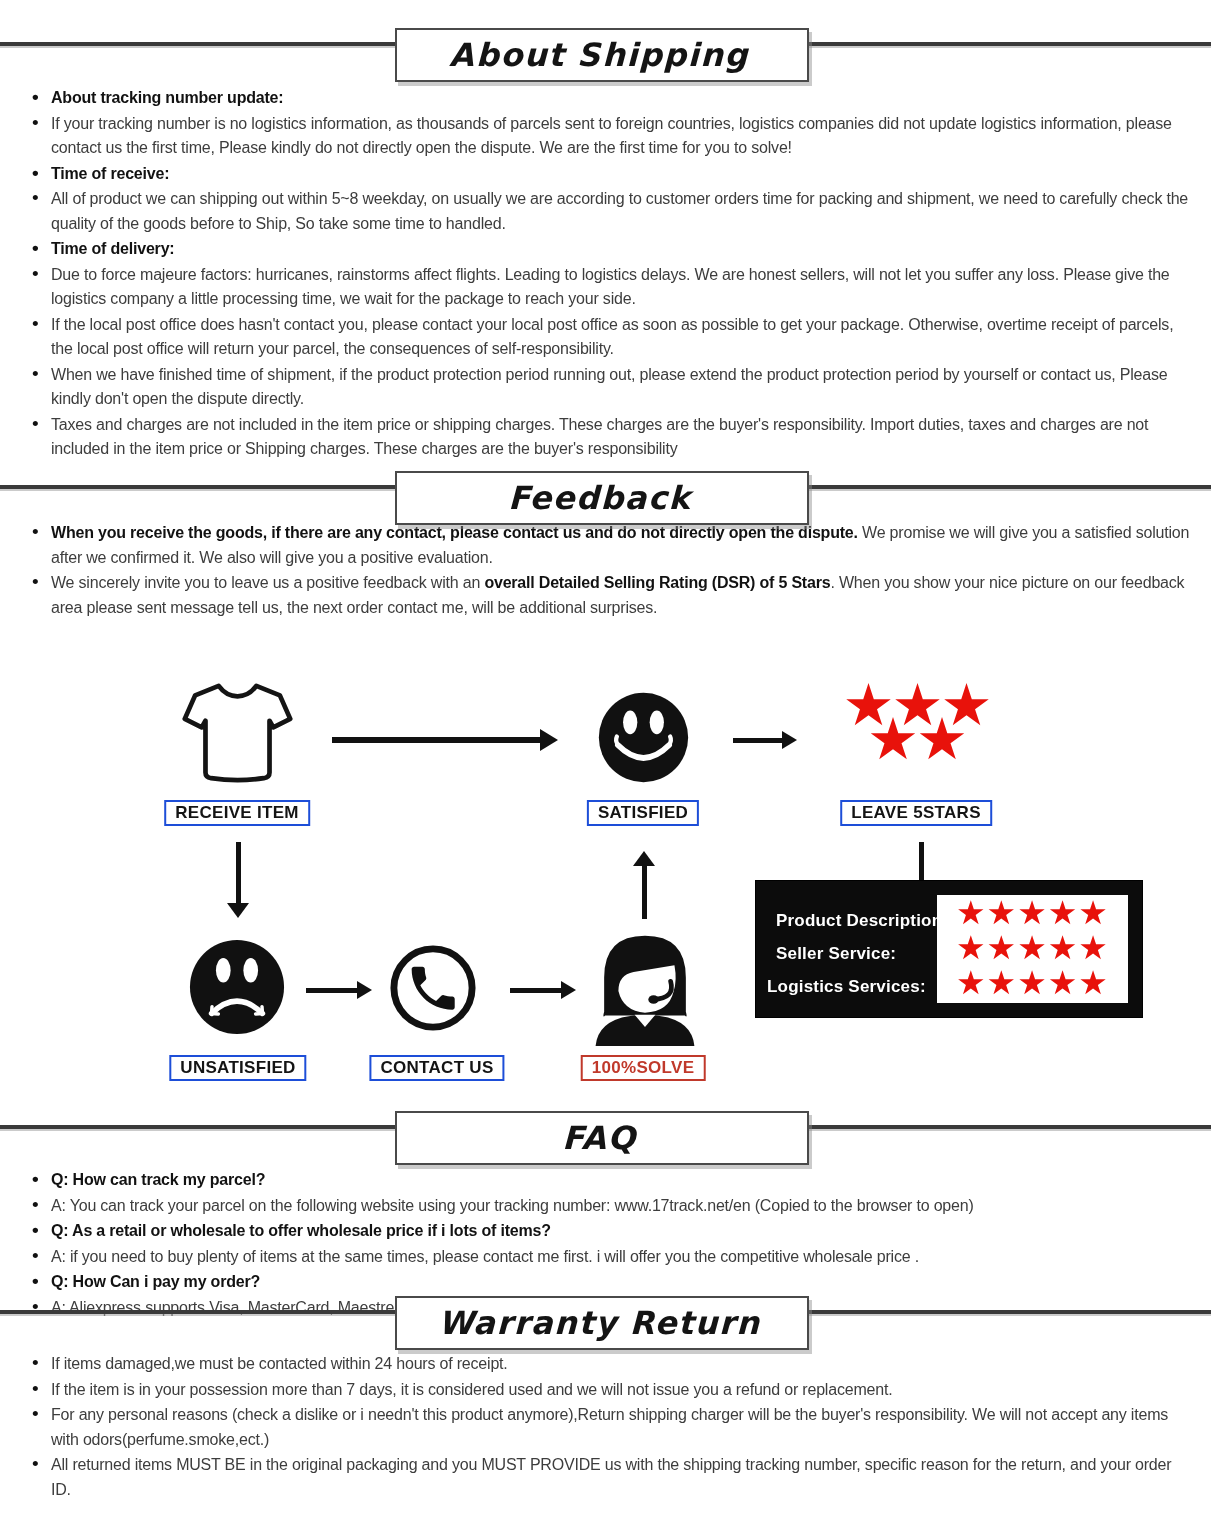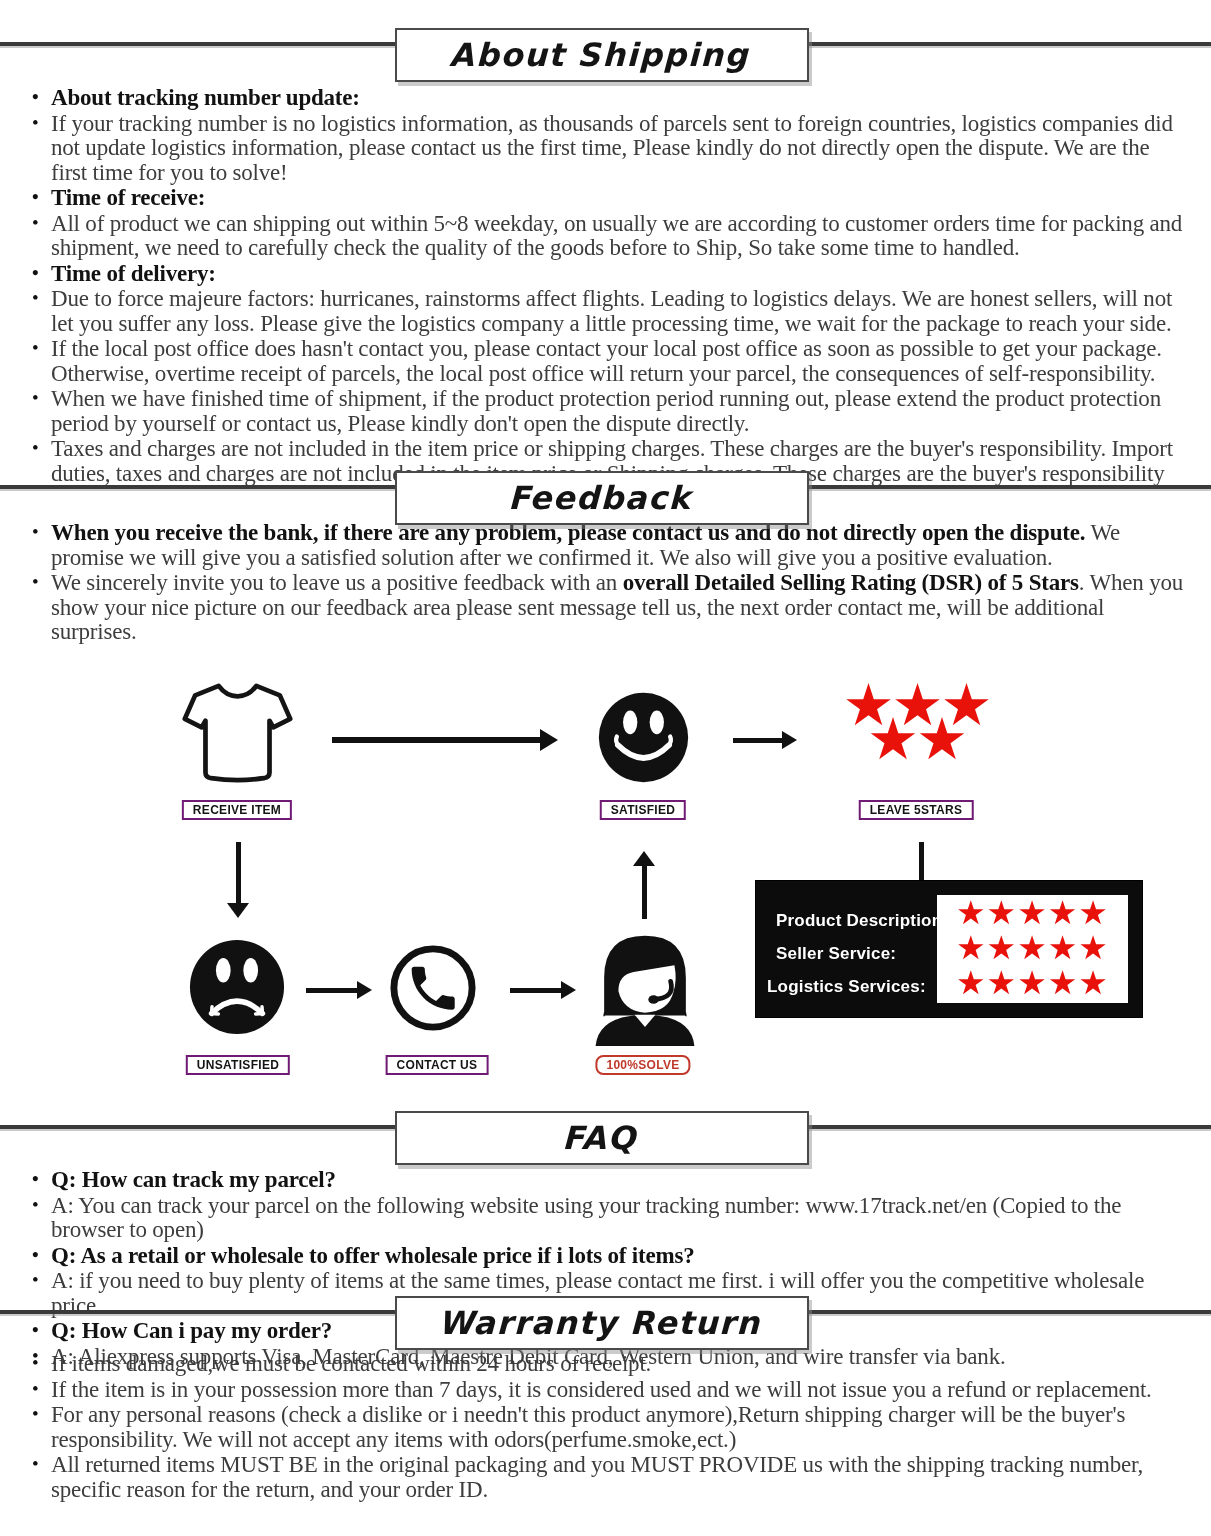--- a/index.html
+++ b/index.html
@@ -11,34 +11,34 @@
            box-shadow:0 2px 0 rgba(160,160,160,.55);}
   .banner{position:absolute;left:395px;width:410px;height:50px;background:#fff;
           border:2px solid #4a4a4a;box-shadow:3px 4px 0 rgba(140,140,140,.45);
           display:flex;align-items:center;justify-content:center;z-index:2;}
   .banner span{font-family:"DejaVu Sans",sans-serif;font-style:italic;font-weight:700;
                font-size:32px;color:#141414;letter-spacing:1.5px;transform:skewX(-4deg);}
 
   
   .textblock{position:absolute;left:30px;width:1160px;}
   .textblock ul{margin:0;padding:0;list-style:none;}
-  .textblock li{position:relative;padding-left:21px;font-size:23px;line-height:24.5px;
-                letter-spacing:-0.2px;margin-bottom:1px;font-family:Liberation Serif, serif;}
+  .textblock li{position:relative;padding-left:21px;font-size:16px;line-height:24.5px;
+                letter-spacing:-0.2px;margin-bottom:1px;}
   .textblock li::before{content:"\2022";position:absolute;left:2px;top:-1px;
                         font-size:19px;color:#111;}
   .textblock li.b{font-weight:700;color:#121212;}
   .textblock .bold{font-weight:700;color:#121212;}
 
   
   .diagram{position:absolute;left:0;top:630px;width:1211px;height:470px;}
   .abs{position:absolute;}
   .flowlabel{position:absolute;transform:translateX(-50%);white-space:nowrap;
-             border:2px solid #701a75;background:#fff;padding:1px 9px;
-             font-weight:700;font-size:12px;color:#141414;letter-spacing:.3px;}
-  .flowlabel.red{color:#c0392b;border-color:#c0392b;border-radius:8px;}
+             border:2px solid #1d4ed8;background:#fff;padding:1px 9px;
+             font-weight:700;font-size:17px;color:#141414;letter-spacing:.3px;}
+  .flowlabel.red{color:#c0392b;border-color:#c0392b;}
 
   .stars-cluster{position:absolute;width:170px;text-align:center;line-height:1;}
   .stars-cluster .row{font-size:58px;color:#e8120b;letter-spacing:-3px;}
   .stars-cluster .row2{margin-top:-24px;}
 
   .rating-box{position:absolute;background:#0c0c0c;border:1px solid #000;}
   .rating-label{position:absolute;color:#fff;font-weight:700;font-size:17px;
                 letter-spacing:.2px;white-space:nowrap;}
   .rating-panel{position:absolute;background:#fff;text-align:center;}
   .rating-panel .srow{font-size:33px;line-height:35px;color:#e8120b;letter-spacing:1px;}
@@ -83,21 +83,21 @@
   </ul>
 </div>
 
 <div class="divider" style="top:485px"></div>
 <div class="banner" style="top:471px">
   <span>Feedback</span>
 </div>
 
 <div class="textblock" style="top:521px">
   <ul>
-    <li><span class="bold">When you receive the bank, if there are any problem, please contact us and do not directly open the dispute.</span><span> We promise we will give you a satisfied solution after we confirmed it. We also will give you a positive evaluation.</span></li>
+    <li><span class="bold">When you receive the goods, if there are any contact, please contact us and do not directly open the dispute.</span><span> We promise we will give you a satisfied solution after we confirmed it. We also will give you a positive evaluation.</span></li>
     <li><span>We sincerely invite you to leave us a positive feedback with an </span><span class="bold">overall Detailed Selling Rating (DSR) of 5 Stars</span><span>. When you show your nice picture on our feedback area please sent message tell us, the next order contact me, will be additional surprises.</span></li>
   </ul>
 </div>
 
 <div class="diagram">
 
   <svg class="abs" style="left:181px;top:42px" width="113" height="122" viewBox="-60 -60 120 124">
     <path d="M -20,-48 L -45,-38 L -56,-13 L -38,-4 L -34,-11 L -34,44 Q -34,49 -28,50 Q 0,54 28,50 Q 34,49 34,44 L 34,-11 L 38,-4 L 56,-13 L 45,-38 L 20,-48 Q 12,-37 0,-37 Q -12,-37 -20,-48 Z" fill="#fff" stroke="#141414" stroke-width="5" stroke-linejoin="round"></path>
   </svg>
   <div class="flowlabel" style="left:237px;top:170px">RECEIVE ITEM</div>

